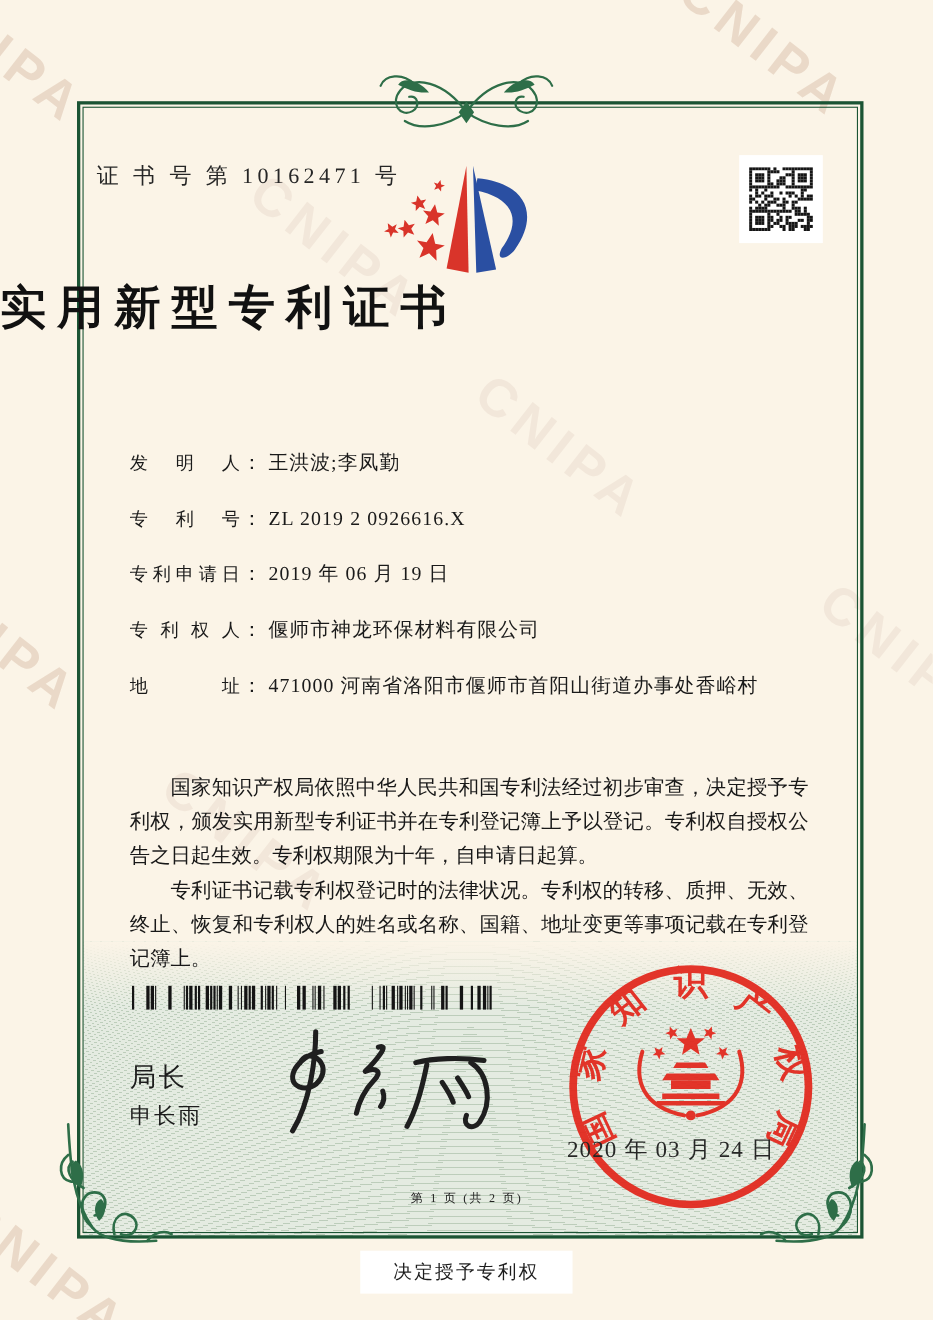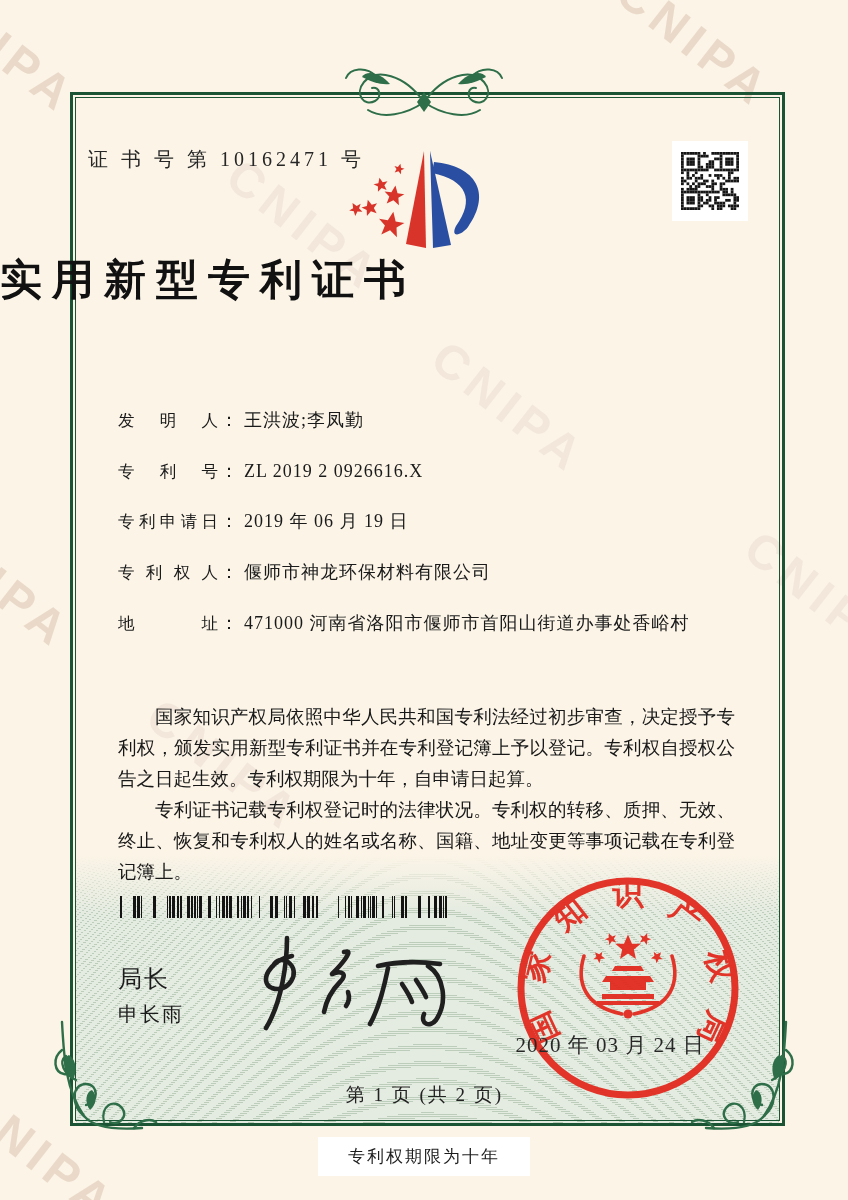--- a/index.html
+++ b/index.html
@@ -53,21 +53,21 @@
 
   
   .barcode{position:absolute;left:120px;top:896px;z-index:5;}
   .signer-title{position:absolute;left:118px;top:963px;z-index:5;font-size:24px;
       font-family:"Liberation Sans","DejaVu Sans",sans-serif;color:#1c1c1c;letter-spacing:2px;}
   .signer-name{position:absolute;left:118px;top:1001px;z-index:5;font-size:20px;
       font-family:"Liberation Sans","DejaVu Sans",sans-serif;color:#1c1c1c;letter-spacing:2px;}
   .signature{position:absolute;left:232px;top:926px;z-index:5;}
   .seal{position:absolute;left:506px;top:866px;z-index:6;opacity:.93;}
   .pagenum{position:absolute;left:70px;width:709px;top:1082px;text-align:center;
-           font-size:19px;z-index:5;letter-spacing:2px;color:#222;}
+           font-size:11px;z-index:5;letter-spacing:2px;color:#222;}
   .note{position:absolute;left:50%;transform:translateX(-50%);top:1137px;background:#ffffff;
         padding:8px 30px;font-size:17px;letter-spacing:2px;z-index:5;color:#1d1d1d;white-space:nowrap;}
 </style>
 </head>
 <body>
 
 <div class="page">
 
   <div class="wm" style="left:-55px;top:-30px;">CNIPA</div>
   <div class="wm" style="left:640px;top:-36px;">CNIPA</div>
@@ -533,15 +533,15 @@
           <path d="M-44,-18 C-52,8 -44,32 -6,40"></path>
           <path d="M44,-18 C52,8 44,32 6,40"></path>
         </g>
       </g>
       <text x="104" y="186" text-anchor="middle" font-size="21" letter-spacing="1" fill="#191919" font-family="'Liberation Serif','DejaVu Serif',serif">2020 年 03 月 24 日</text>
     </svg>
   </div>
 
   <div class="pagenum">第 1 页 (共 2 页)</div>
 
-  <div class="note">专利权期限为十年</div>
+  <div class="note">决定授予专利权</div>
 
 </div>
 
 </body></html>

